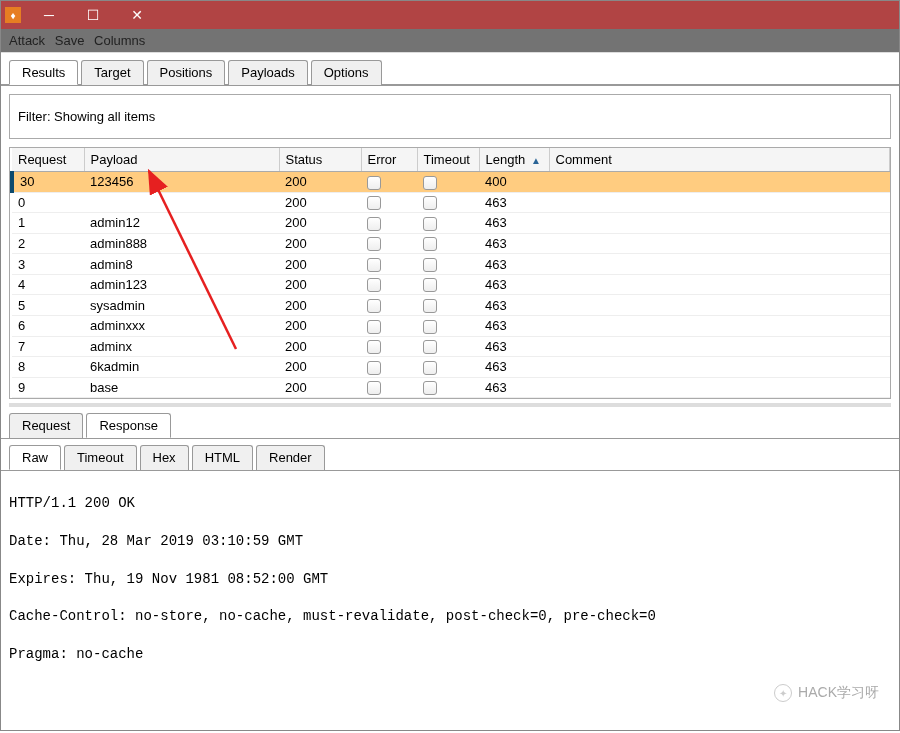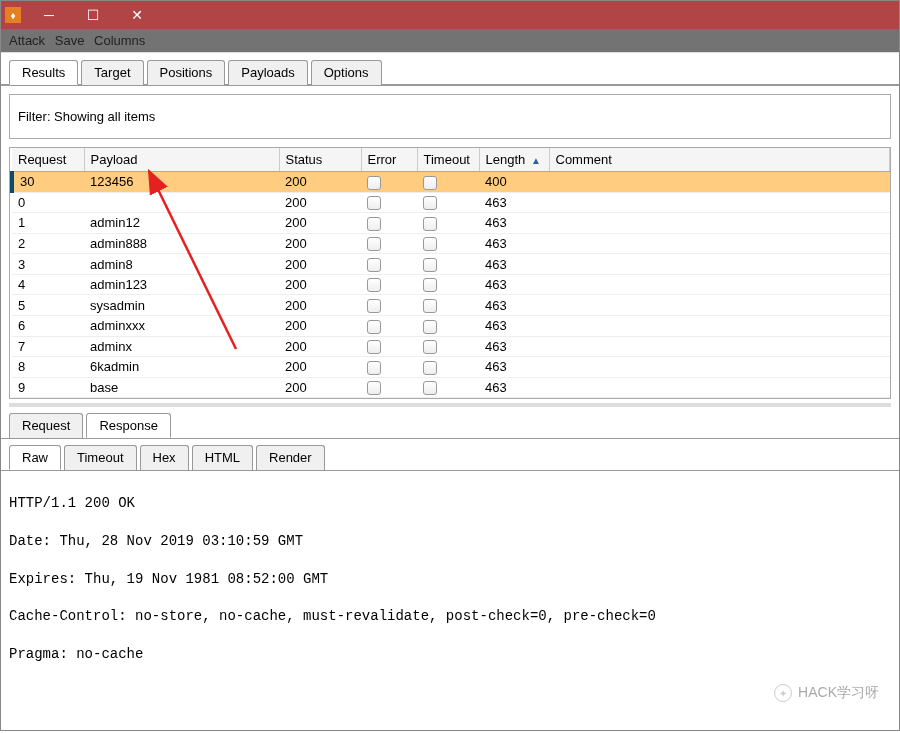--- a/index.html
+++ b/index.html
@@ -221,21 +221,21 @@
 <div class="subtab-row" style="margin-top:2px;text-align:center;">
   <div class="tab active">Raw</div>
   <div class="tab">Timeout</div>
   <div class="tab">Hex</div>
   <div class="tab">HTML</div>
   <div class="tab">Render</div>
 </div>
 
 <div class="raw-pane">
 <div class="raw-line">HTTP/1.1 200 OK</div>
-<div class="raw-line">Date: Thu, 28 Nov 2019 03:10:59 GMT</div>
+<div class="raw-line">Date: Thu, 28 Mar 2019 03:10:59 GMT</div>
 <div class="raw-line">Expires: Thu, 19 Nov 1981 08:52:00 GMT</div>
 <div class="raw-line">Cache-Control: no-store, no-cache, must-revalidate, post-check=0, pre-check=0</div>
 <div class="raw-line">Pragma: no-cache</div>
 
 
 
 
 
 </div>
 

